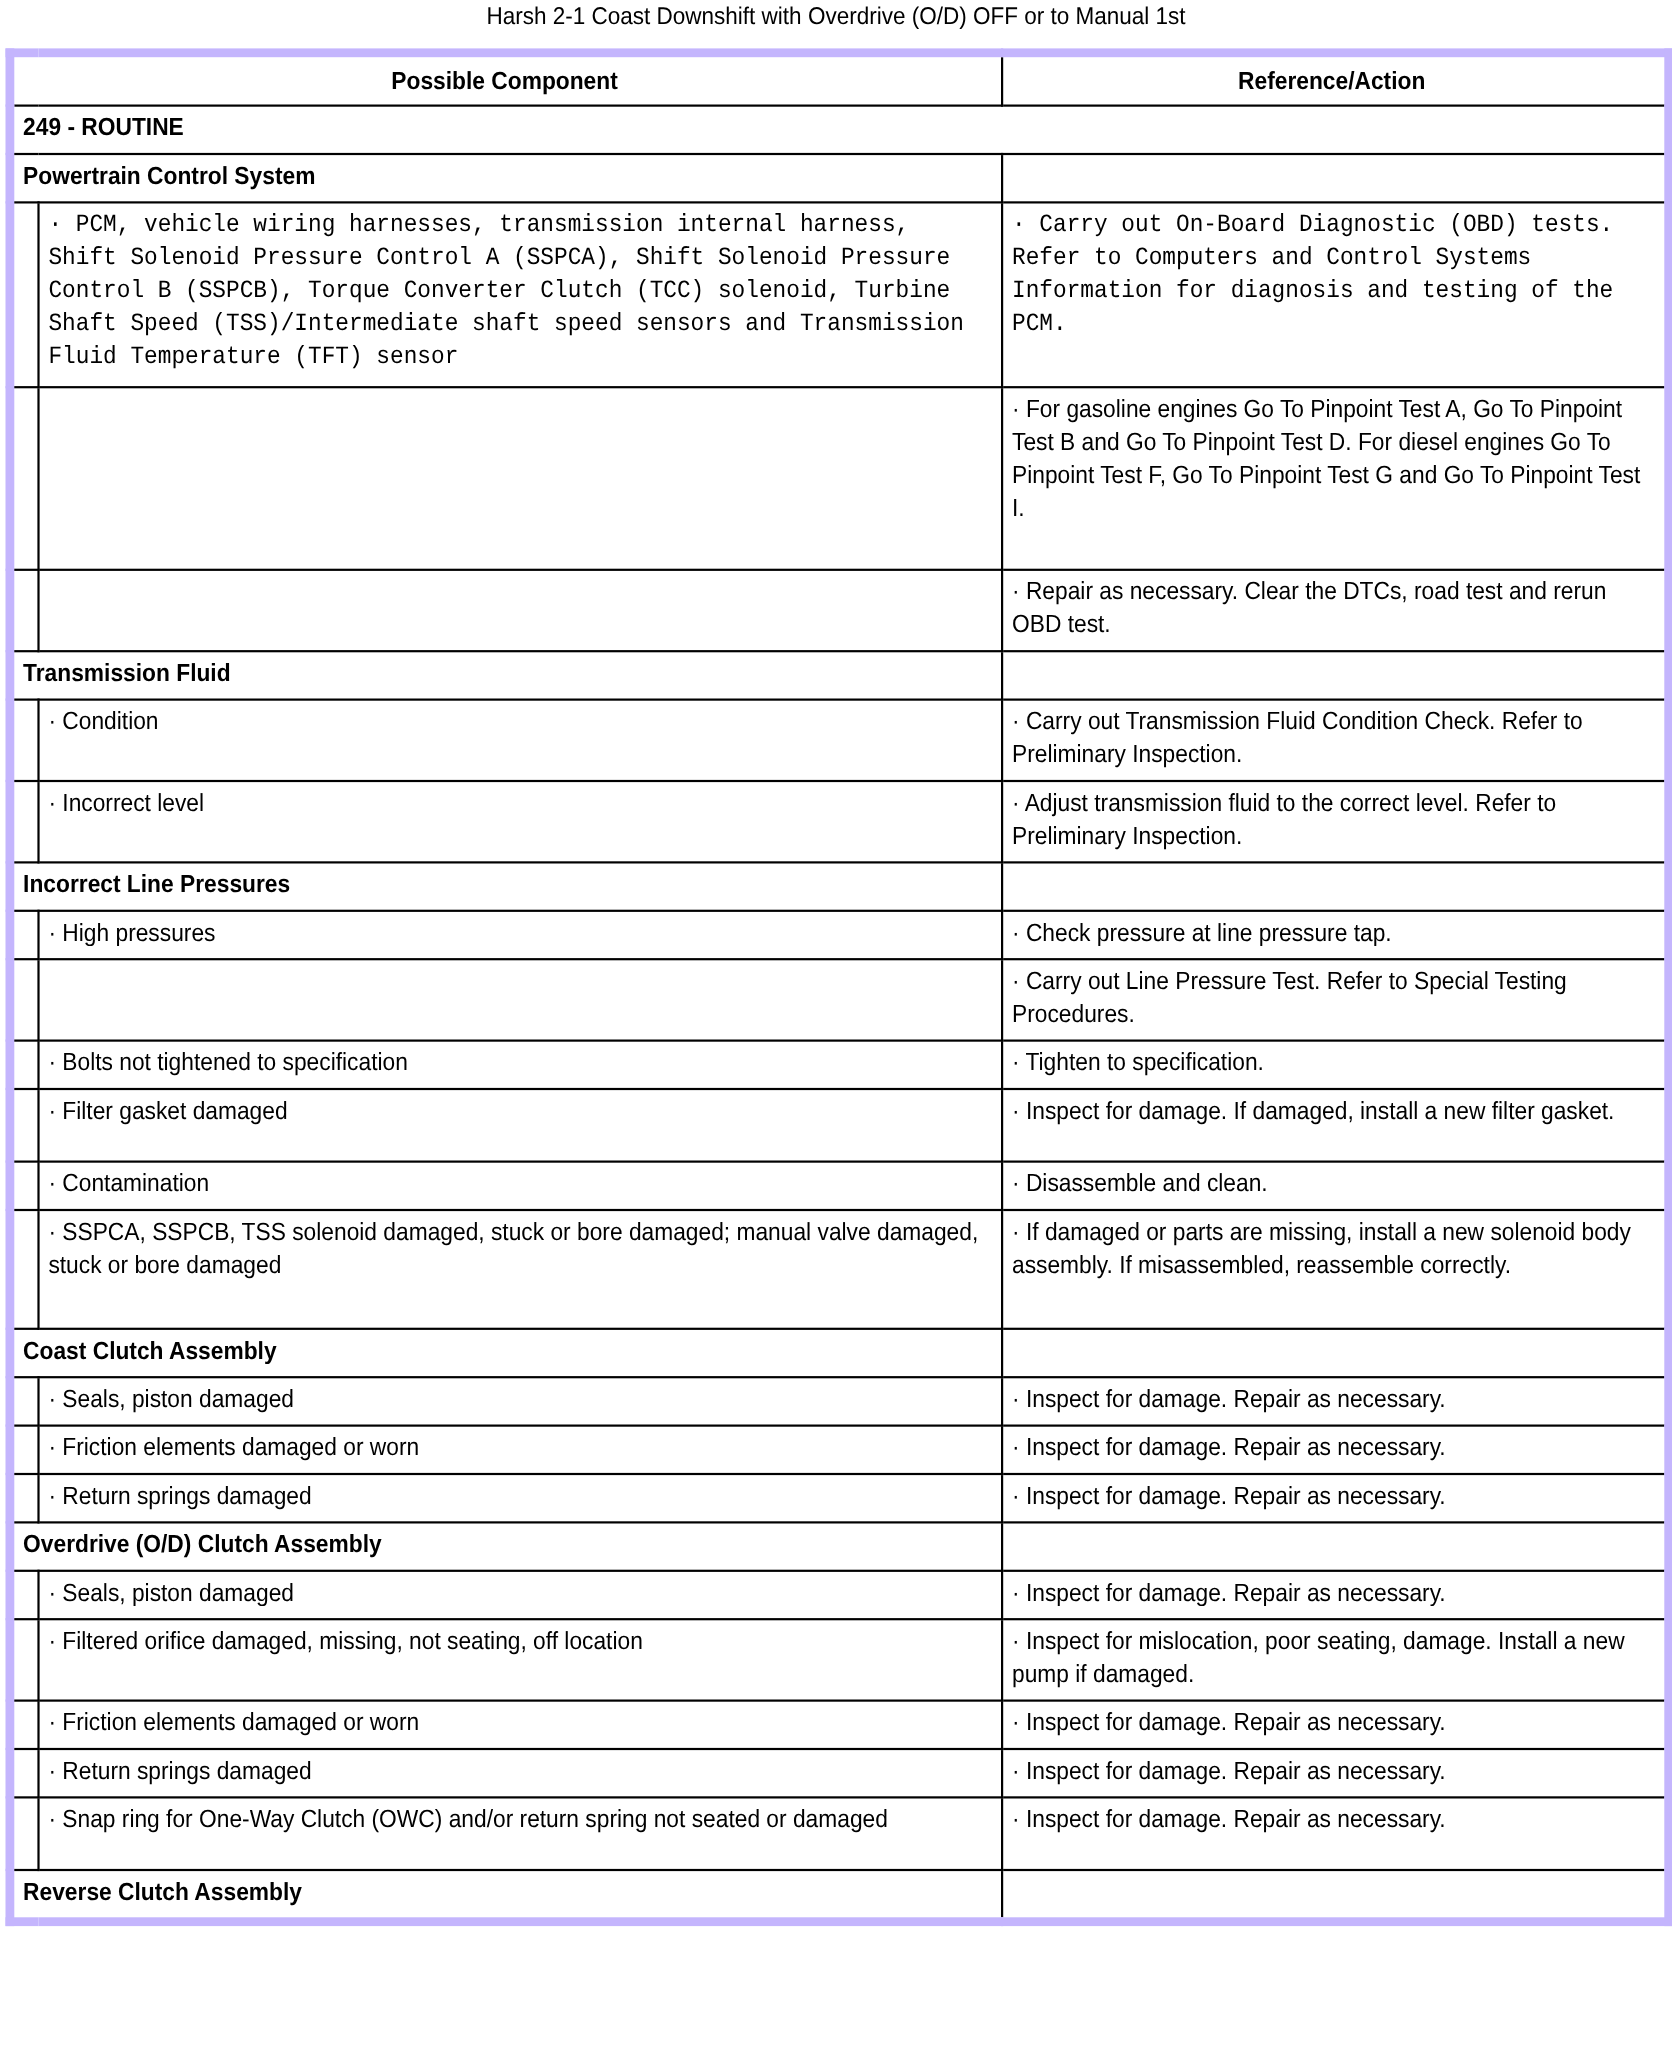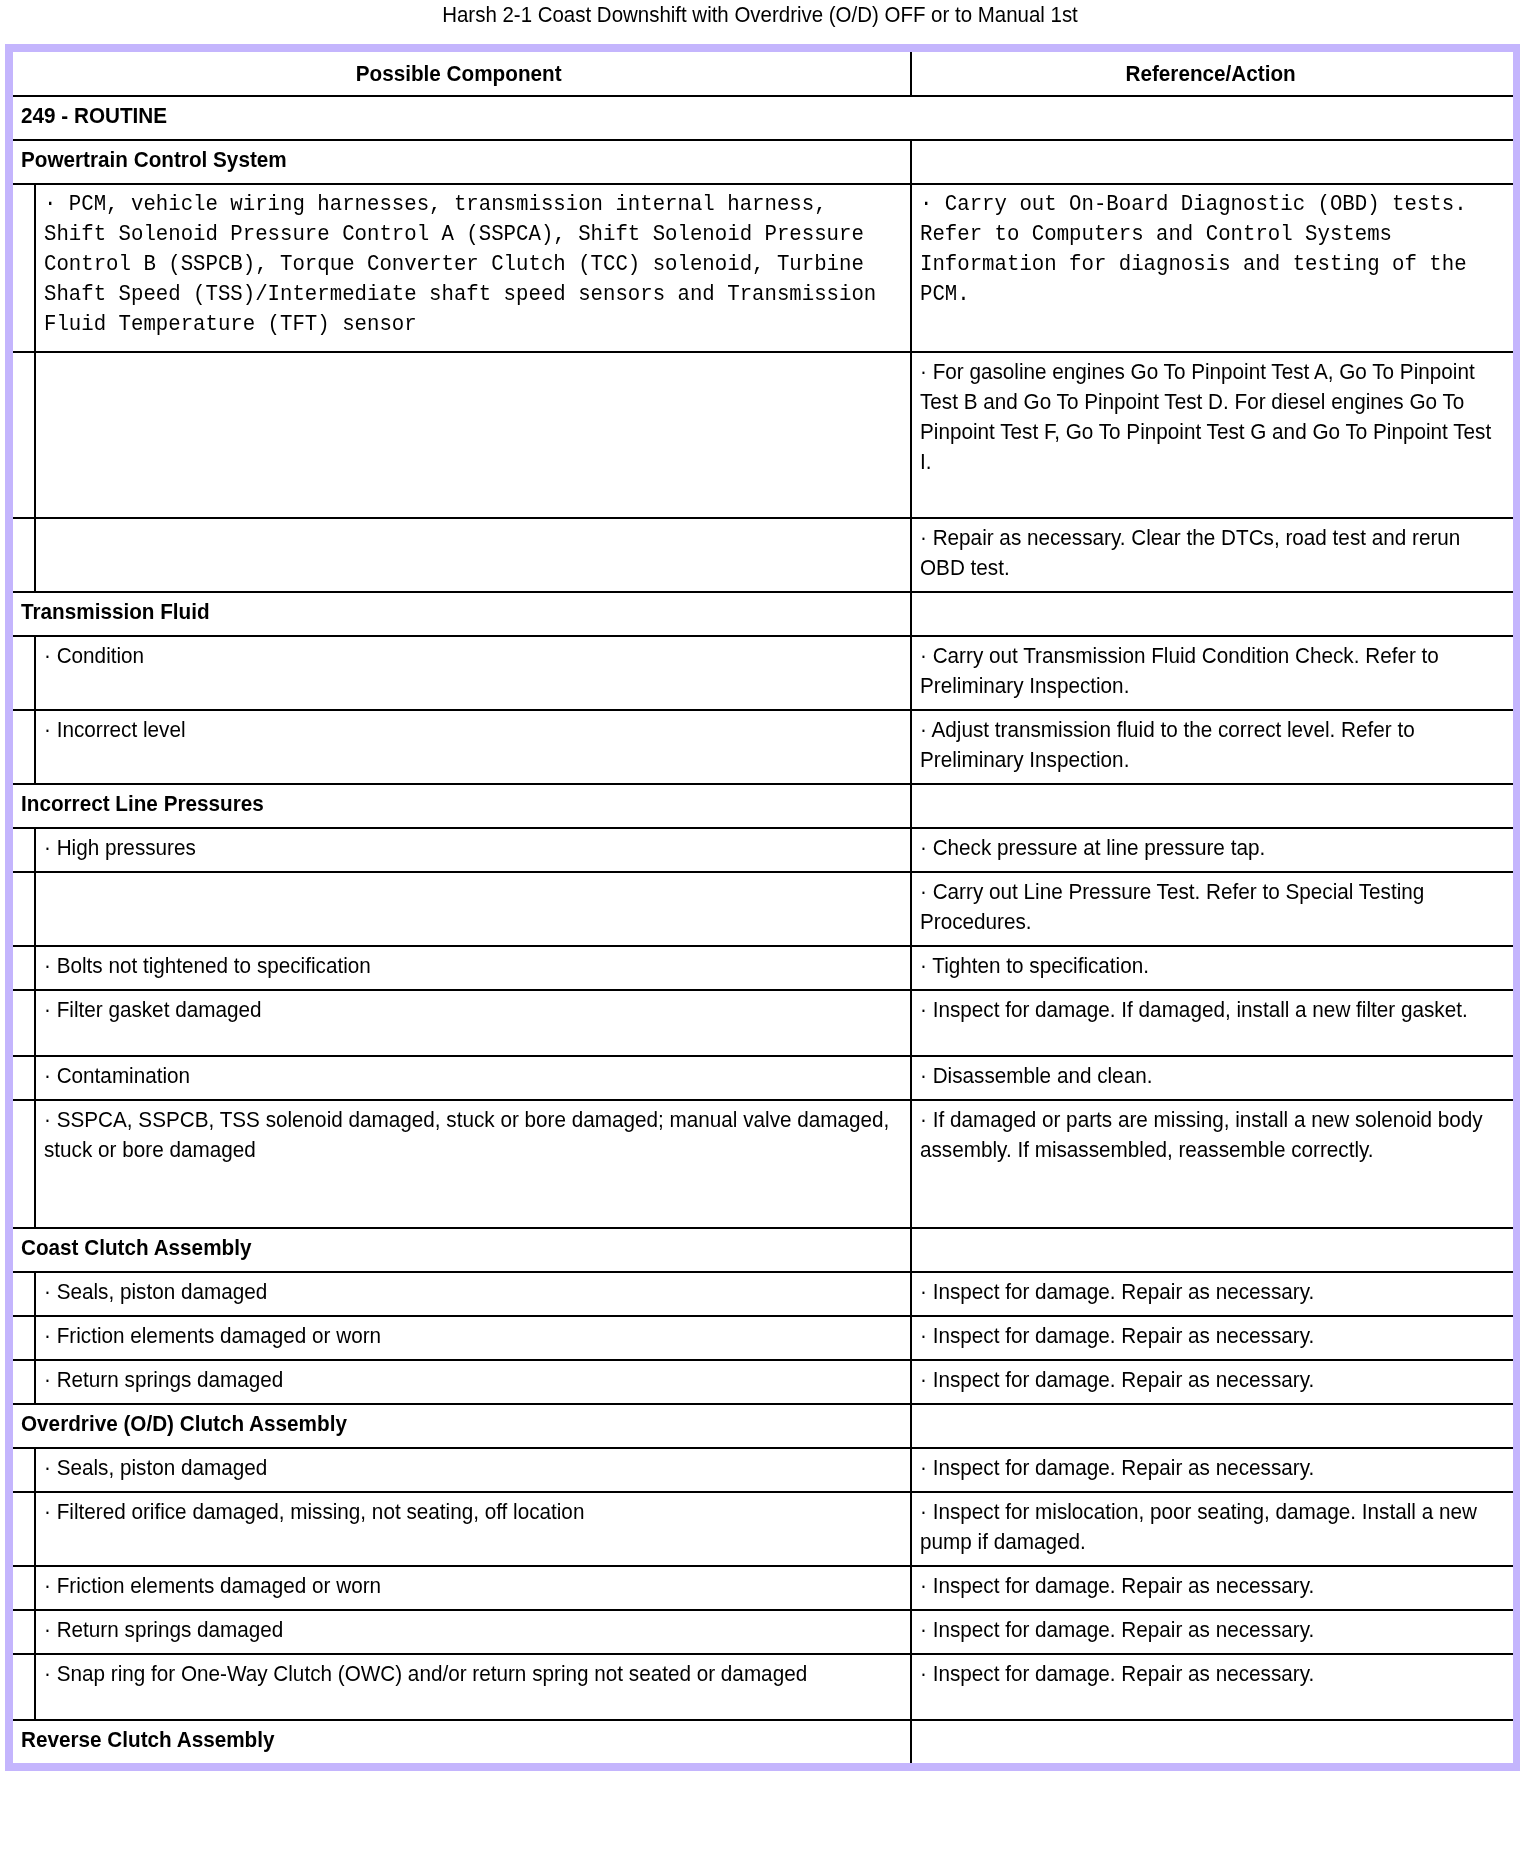--- a/index.html
+++ b/index.html
@@ -64,21 +64,21 @@
     td.group {
       font-weight: bold;
       height: 48px;
       padding-left: 9px;
     }
     td.indent { padding: 0; }
     td.comp { padding-left: 6px; }
     td.act { padding-left: 6px; }
     tr.r1 td { height: 40px; }
     tr.r2 td { height: 66px; }
-    tr.r3 td { height: 128px; text-decoration: underline; }
+    tr.r3 td { height: 108px; text-decoration: underline; }
     tr.r4 td { height: 166px; }
     tr.r5 td { height: 168px; font-family: Liberation Mono, monospace; }
   </style>
 </head>
 <body>
 
 <div class="doc-title">Harsh 2-1 Coast Downshift with Overdrive (O/D) OFF or to Manual 1st</div>
 
 <table class="dx">
   <colgroup>

